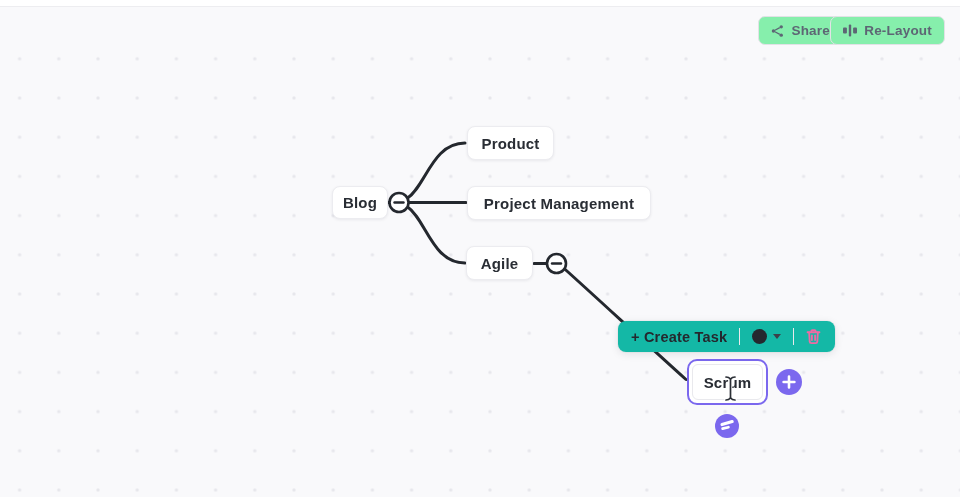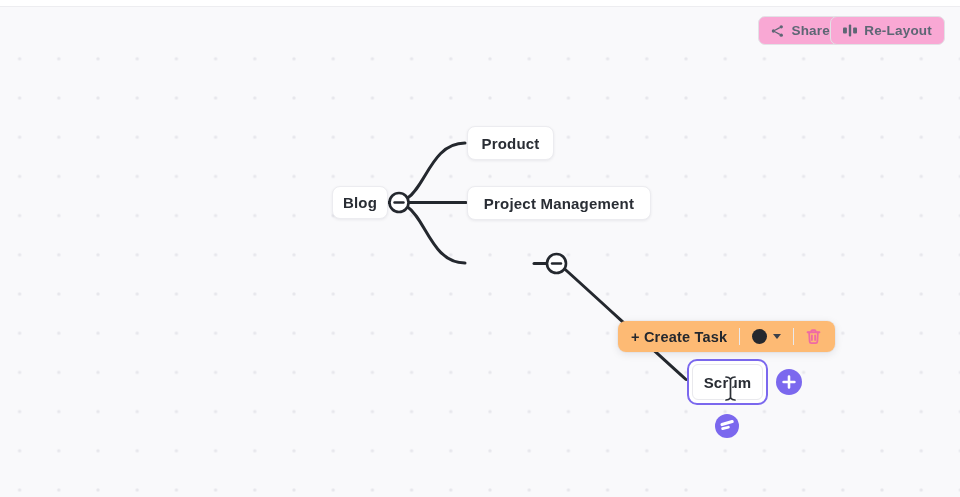--- a/index.html
+++ b/index.html
@@ -7,21 +7,21 @@
   body { font-family:"Liberation Sans","DejaVu Sans",sans-serif; background:#f9f9fb; position:relative; }
 
   .canvas { position:absolute; inset:0; width:960px; height:497px; }
 
   
   .top-strip { position:absolute; left:0; top:0; width:960px; height:7px;
     background:#ffffff; border-bottom:1px solid #ededf0; z-index:6; }
 
   
   .hdr-btn { position:absolute; top:16px; height:29px; display:flex; align-items:center;
-    gap:7px; padding:0 12px; background:#f9a8d4; border:1px solid #e2e2e6; border-radius:7px;
+    gap:7px; padding:0 12px; background:#86efac; border:1px solid #e2e2e6; border-radius:7px;
     color:#5d6674; font-size:13.5px; font-weight:700; letter-spacing:.2px; cursor:pointer; z-index:7; }
   .hdr-btn svg { display:block; }
 
   
   svg.edges { position:absolute; inset:0; z-index:1; }
 
   
   .node { position:absolute; background:#ffffff; border:1px solid #ececf0; border-radius:8px;
     box-shadow:0 1px 3px rgba(20,20,43,.07); display:flex; align-items:center; justify-content:center;
     color:#292d34; font-size:15px; font-weight:700; letter-spacing:.2px; z-index:2; cursor:pointer; }
@@ -32,21 +32,21 @@
   .node-agile   { left:466px; top:246px; width:67px;  height:34px; }
 
   .node-scrum-outer { position:absolute; left:687px; top:359px; width:81px; height:46px;
     border:2px solid #7b68ee; border-radius:10px; background:#ffffff; z-index:3; }
   .node-scrum-inner { position:absolute; inset:3px; border:1px solid #e9e9ed; border-radius:6px;
     display:flex; align-items:center; justify-content:center; color:#292d34;
     font-size:15px; font-weight:700; letter-spacing:.2px; }
 
   
   .node-toolbar { position:absolute; left:618px; top:321px; width:217px; height:31px;
-    background:#fdba74; border-radius:8px; box-shadow:0 2px 8px rgba(20,20,43,.10), 0 0 0 1px rgba(20,20,43,.03);
+    background:#14b8a6; border-radius:8px; box-shadow:0 2px 8px rgba(20,20,43,.10), 0 0 0 1px rgba(20,20,43,.03);
     display:flex; align-items:center; z-index:4; }
   .create-task { padding:0 12px 0 13px; font-size:14.5px; font-weight:700; color:#24282e;
     letter-spacing:.2px; cursor:pointer; white-space:nowrap; }
   .tb-divider { width:1px; height:17px; background:#e9e9ec; }
   .color-picker { display:flex; align-items:center; gap:6px; padding:0 12px; cursor:pointer; }
   .color-dot { width:15px; height:15px; border-radius:50%; background:#25282e; }
   .caret-down { width:0; height:0; border-left:4px solid transparent; border-right:4px solid transparent;
     border-top:5px solid #3c414a; }
   .trash-btn { padding:0 12px 0 11px; display:flex; align-items:center; cursor:pointer; }
 
@@ -94,20 +94,23 @@
   </svg>
 
   <div class="node node-blog">
     <span>Blog</span>
   </div>
   <div class="node node-pm">
     <span>Project Management</span>
   </div>
   <div class="node node-product">
     <span>Product</span>
+  </div>
+  <div class="node node-agile">
+    <span>Agile</span>
   </div>
 
   <div class="node-scrum-outer">
     <div class="node-scrum-inner">
       <span>Scrum</span>
     </div>
   </div>
 
   <div class="node-toolbar">
     <div class="create-task">+ Create Task</div>

